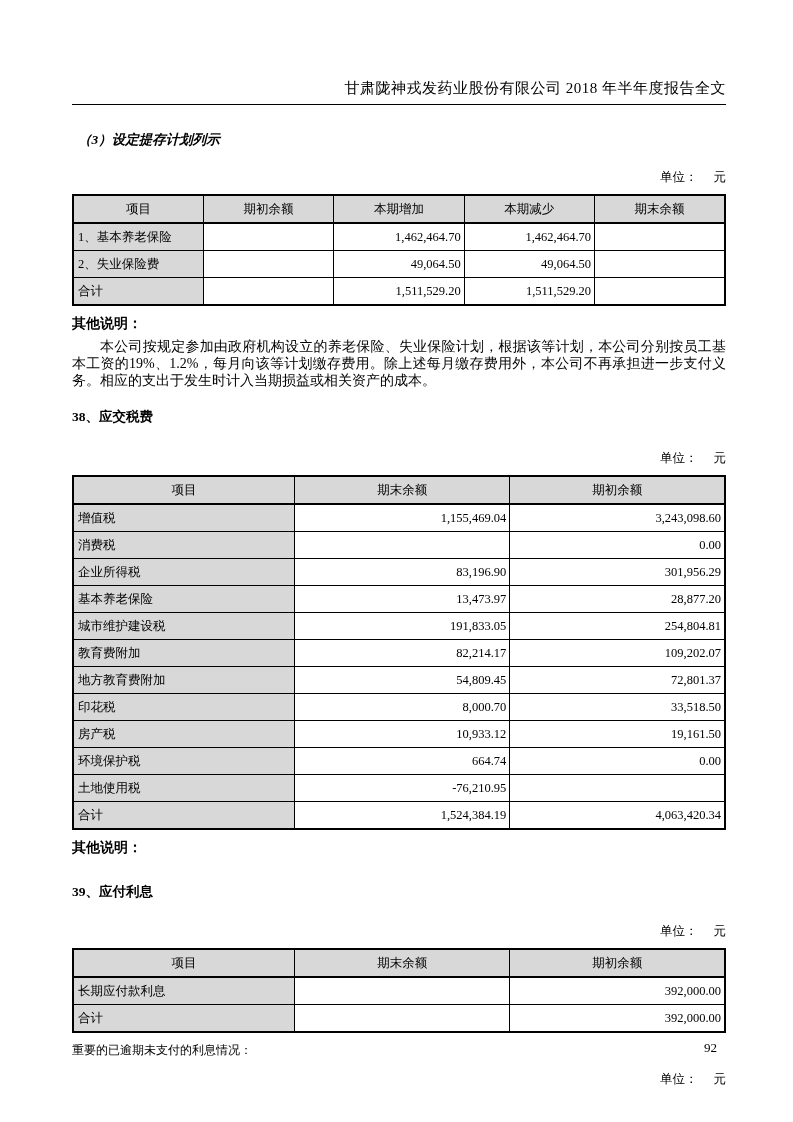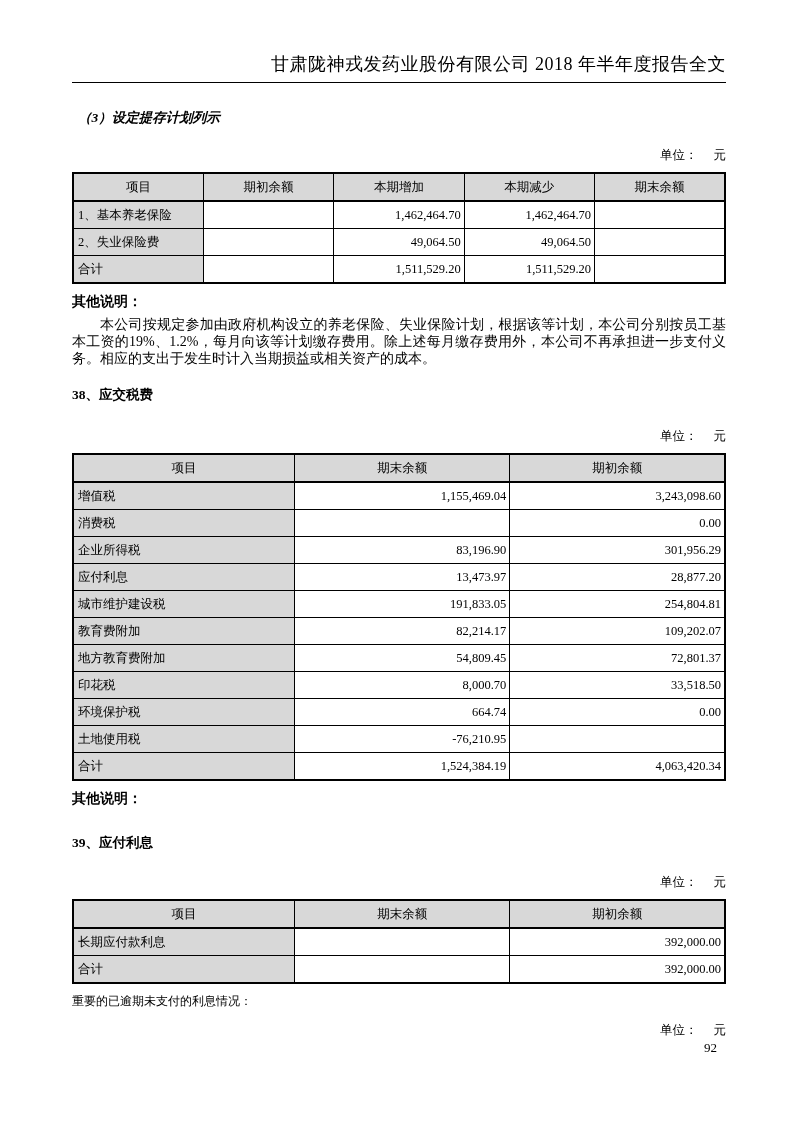--- a/index.html
+++ b/index.html
@@ -3,22 +3,22 @@
 <meta charset="utf-8">
 <style>
   html,body{margin:0;padding:0;background:#fff;}
   body{
     width:793px;height:1122px;position:relative;overflow:hidden;
     font-family:"Liberation Serif","DejaVu Serif",serif;
     color:#000;font-size:12.5px;
   }
   .page{padding:52px 67px 0 72px;}
   .doc-header{
-    text-align:right;font-size:18px;letter-spacing:.5px;
-    padding-bottom:6px;border-bottom:1.5px solid #000;
+    text-align:right;font-size:15px;letter-spacing:.5px;
+    padding-bottom:6px;border-bottom:1.5px solid #000;margin-top:27px;
   }
   .sec-heading{font-weight:bold;font-size:13.5px;margin:26px 0 0 0;}
   .sec-heading.indent{margin-left:6px;font-style:italic;}
   .unit-line{text-align:right;font-size:12.5px;}
   .unit-line .cur{display:inline-block;margin-left:16px;}
   .u1{margin-top:20px;}
   .u2{margin-top:24px;}
   .u3{margin-top:22px;}
   .u4{margin-top:12px;}
   table.fin-table{
@@ -136,21 +136,21 @@
         <td class="lbl">消费税</td>
         <td class="num"></td>
         <td class="num">0.00</td>
       </tr>
       <tr>
         <td class="lbl">企业所得税</td>
         <td class="num">83,196.90</td>
         <td class="num">301,956.29</td>
       </tr>
       <tr>
-        <td class="lbl">应付利息</td>
+        <td class="lbl">基本养老保险</td>
         <td class="num">13,473.97</td>
         <td class="num">28,877.20</td>
       </tr>
       <tr>
         <td class="lbl">城市维护建设税</td>
         <td class="num">191,833.05</td>
         <td class="num">254,804.81</td>
       </tr>
       <tr>
         <td class="lbl">教育费附加</td>
@@ -161,20 +161,25 @@
         <td class="lbl">地方教育费附加</td>
         <td class="num">54,809.45</td>
         <td class="num">72,801.37</td>
       </tr>
       <tr>
         <td class="lbl">印花税</td>
         <td class="num">8,000.70</td>
         <td class="num">33,518.50</td>
       </tr>
       <tr>
+        <td class="lbl">房产税</td>
+        <td class="num">10,933.12</td>
+        <td class="num">19,161.50</td>
+      </tr>
+      <tr>
         <td class="lbl">环境保护税</td>
         <td class="num">664.74</td>
         <td class="num">0.00</td>
       </tr>
       <tr>
         <td class="lbl">土地使用税</td>
         <td class="num">-76,210.95</td>
         <td class="num"></td>
       </tr>
       <tr>

